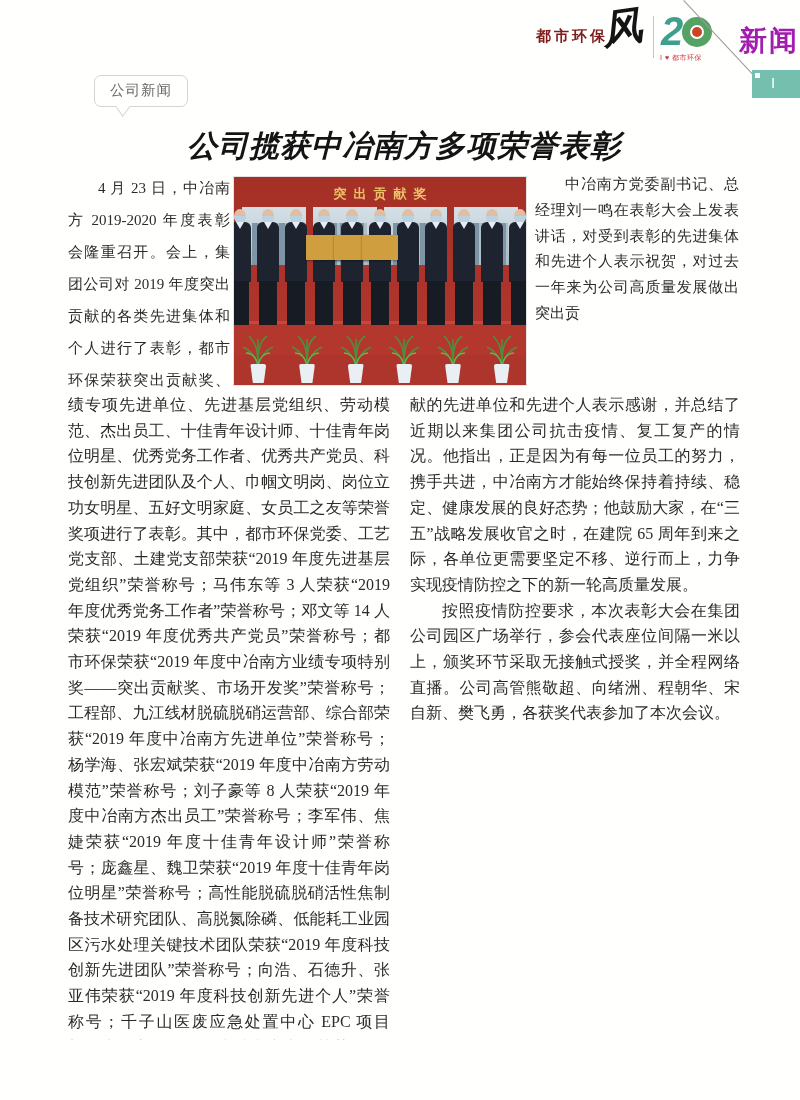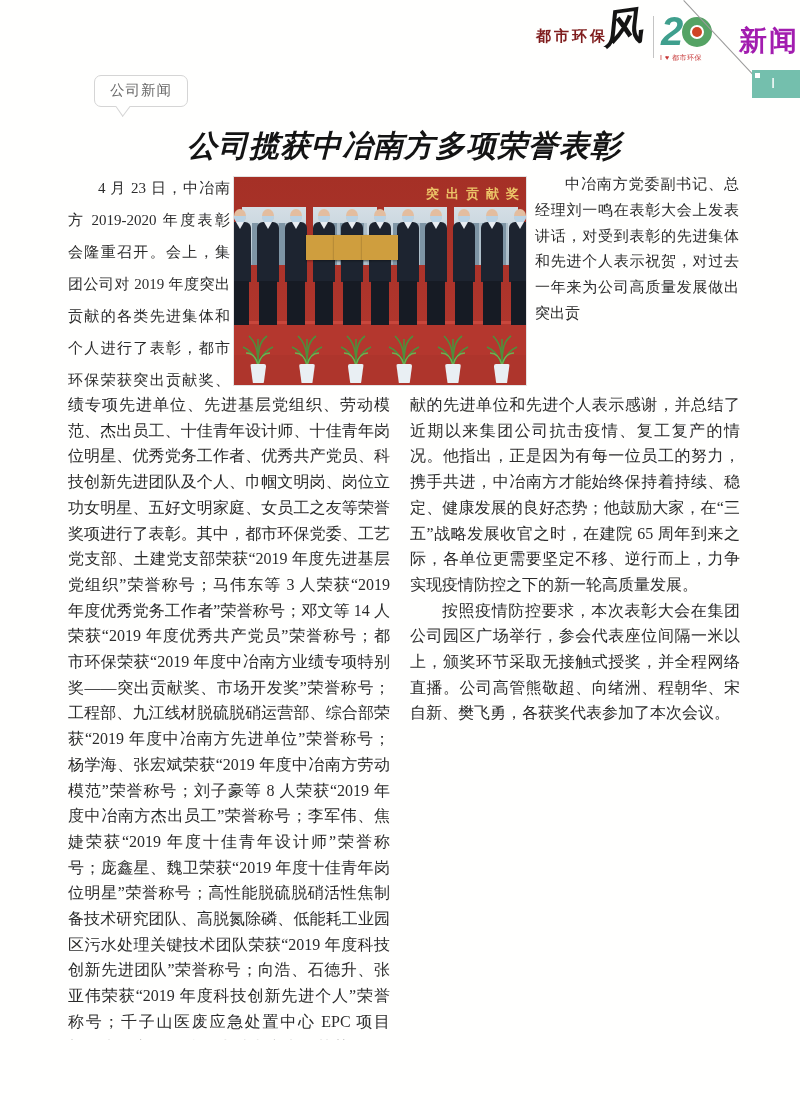--- a/index.html
+++ b/index.html
@@ -45,21 +45,21 @@
   .coltext{ position:absolute; text-align:justify; text-justify:inter-ideograph; color:#2b2b2b; }
   .coltext p{ text-indent:2em; }
   .coltext p.cont{ text-indent:0; }
   .col-left-top{ left:68px; top:172px; width:162px; height:232px; font-size:15px; line-height:32px; overflow:hidden; }
   .col-right-top{ left:535px; top:172px; width:204px; height:232px; font-size:15px; line-height:25.8px; overflow:hidden; }
   .col-left-body{ left:68px; top:392px; width:322px; height:648px; font-size:16px; line-height:25.7px; overflow:hidden; }
   .col-right-body{ left:410px; top:392px; width:330px; font-size:16px; line-height:25.7px; }
   
   .photo{ position:absolute; left:233px; top:176px; width:294px; height:210px; overflow:hidden;
     background:linear-gradient(#a53026 0%, #ad342b 55%, #b53a30 100%); border:1px solid #e3e3e3; }
-  .photo-banner{ position:absolute; top:8px; left:0; right:0; text-align:right; color:#ecc468;
+  .photo-banner{ position:absolute; top:8px; left:0; right:0; text-align:center; color:#ecc468;
     font-size:13px; font-weight:bold; letter-spacing:7px; text-indent:7px;
     font-family:Liberation Serif, serif; }
   .buildings{ position:absolute; top:30px; left:8px; right:8px; height:58px; display:flex; gap:7px; }
   .bpanel{ flex:1; background:linear-gradient(#d4dee5 0%, #c4d2db 60%, #9fb3bf 100%); position:relative; overflow:hidden; }
   .bpanel::after{ content:""; position:absolute; left:15%; right:15%; bottom:0; top:28%;
     background:repeating-linear-gradient(90deg,#7e95a5 0 6px,#aebfca 6px 9px); }
   .stagefloor{ position:absolute; left:0; right:0; bottom:0; height:64px;
     background:linear-gradient(#c8473c 0 3px, #b4372e 3px 34px, #ae352c 34px 100%); }
   .people{ position:absolute; left:-6px; right:-6px; bottom:60px; height:122px;
     display:flex; justify-content:space-between; align-items:flex-end; }

